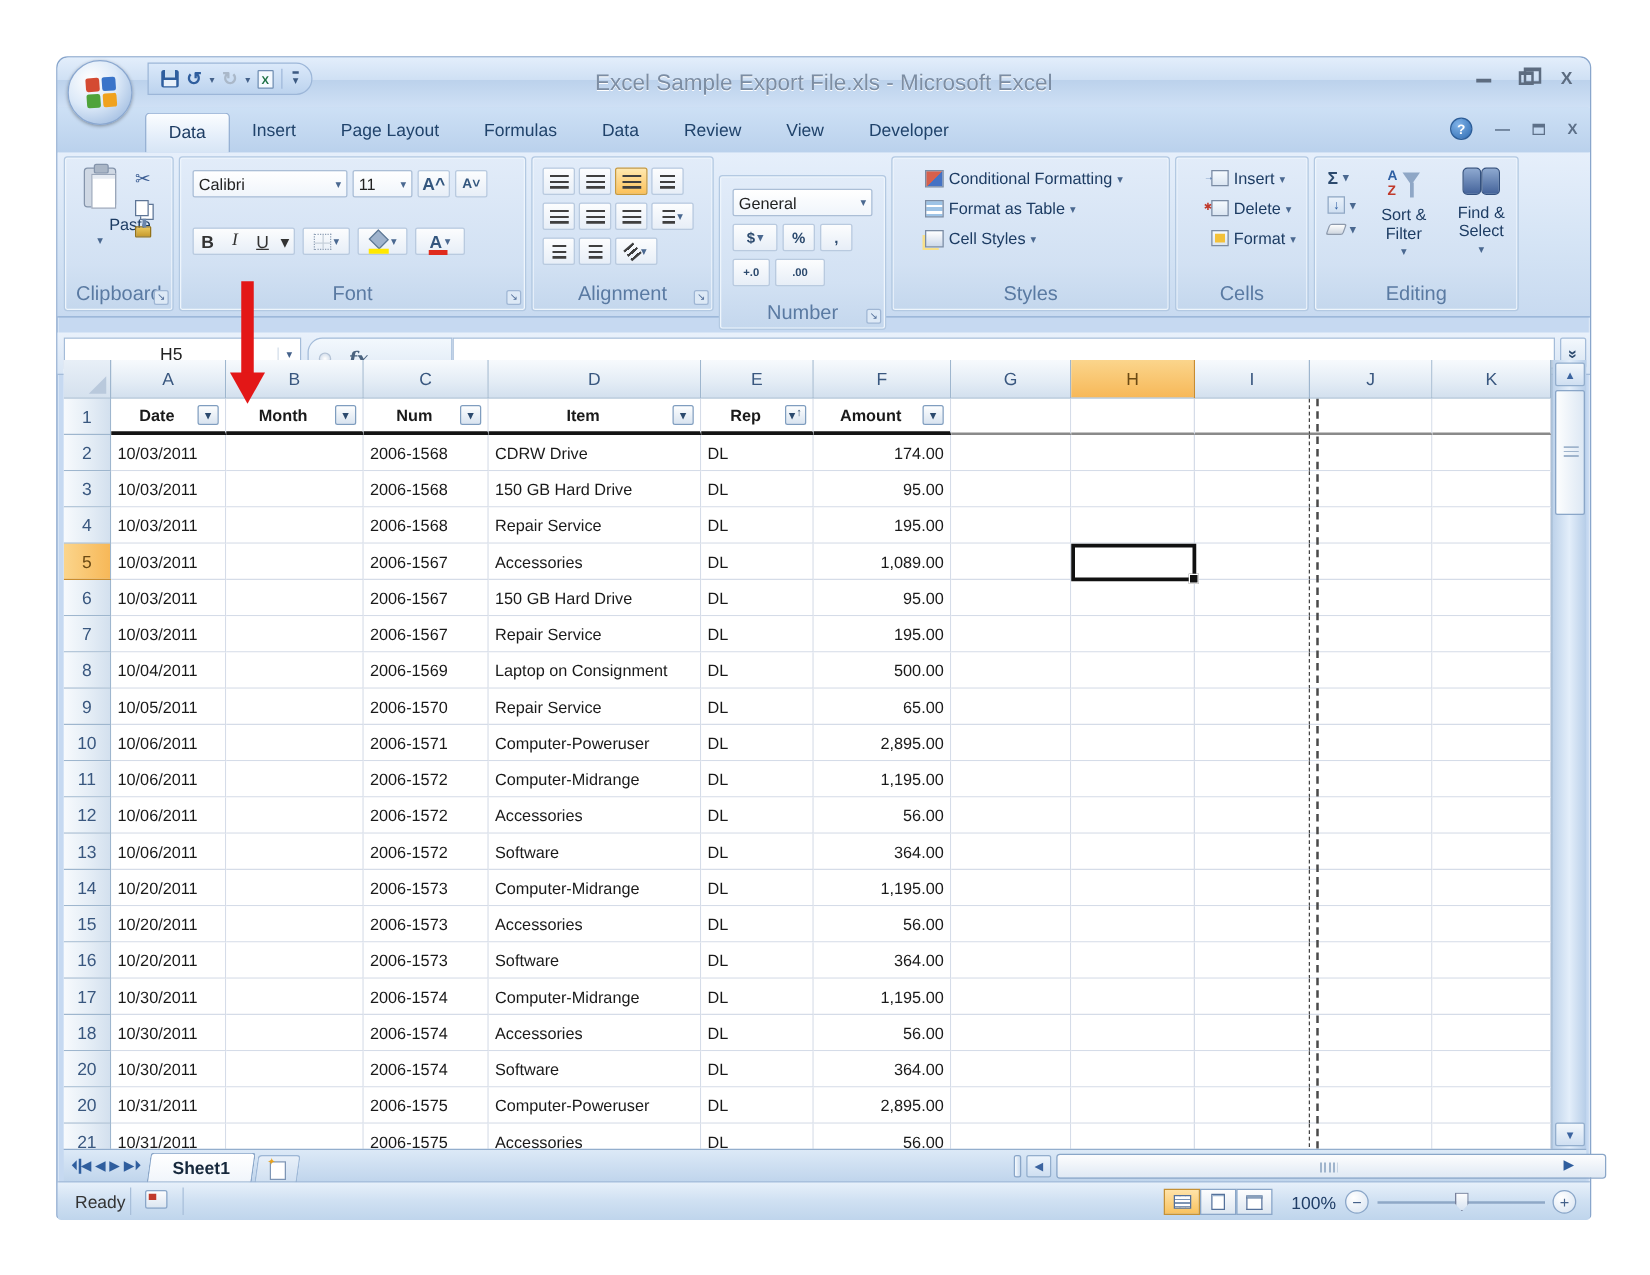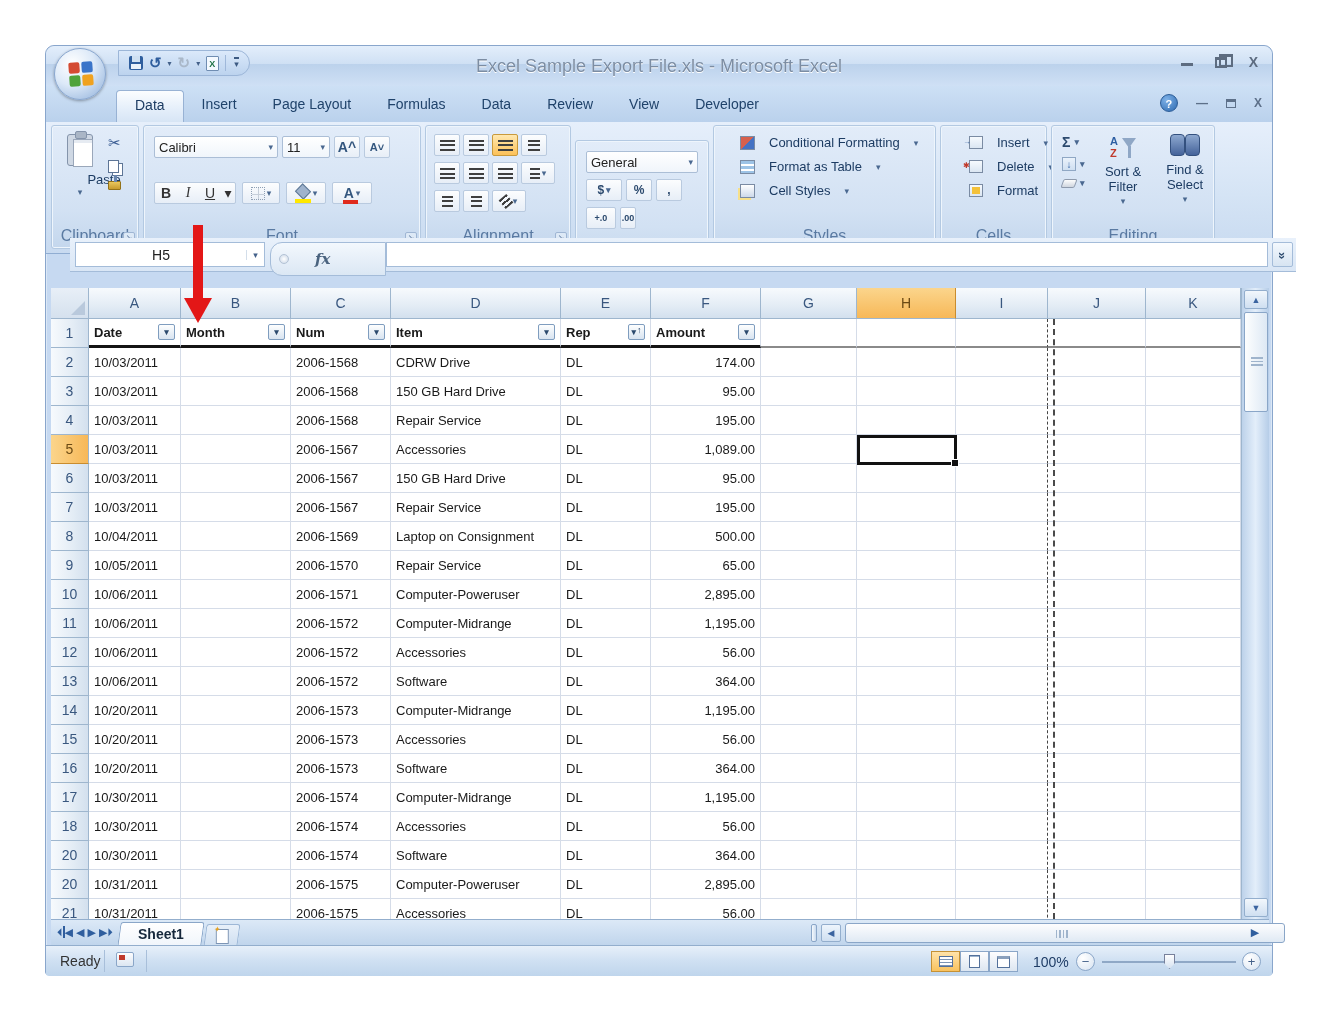--- a/index.html
+++ b/index.html
@@ -99,21 +99,21 @@
   .ubar-r { position:absolute; left:-1px; bottom:-5px; width:15px; height:4px; background:#e02b1d; }
 
   
   .num-col { position:absolute; left:10px; top:10px; width:112px; }
   .num-row { display:flex; gap:4px; margin-top:6px; }
   .num-row .sq-btn { font-size:12px; font-weight:bold; color:#2c4a6e; }
   .dec { font-size:9px; font-weight:bold; color:#2c4a6e; letter-spacing:0; }
 
   
   .styles-rows { position:absolute; left:10px; top:9px; display:flex; flex-direction:column; gap:9px; }
-  .style-item { display:flex; align-items:center; gap:14px; font-size:13px; color:#1d3c63;padding-left:16px; }
+  .style-item { display:flex; align-items:center; gap:4px; font-size:13px; color:#1d3c63;padding-left:16px; }
   .i-cf { width:15px; height:14px; background:linear-gradient(135deg,#d6604d 50%,#4472c4 50%); border:1px solid #7a8ba3; }
   .i-fat { width:15px; height:14px; background:repeating-linear-gradient(#9dc3e6 0 3px, #fff 3px 5px); border:1px solid #7a8ba3; }
   .i-cs { width:15px; height:14px; background:linear-gradient(#fff,#cdd9ea); border:1px solid #7a8ba3; box-shadow:-3px 3px 0 -1px #f7e08a; }
 
   
   .cells-rows { position:absolute; left:12px; top:9px; display:flex; flex-direction:column; gap:9px; }
   .i-ins { width:14px; height:13px; border:1px solid #7a8ba3; background:linear-gradient(#f6fafe,#dbe6f2); position:relative; }
   .i-ins:before { content:"→"; position:absolute; left:-7px; top:0px; font-size:8px; color:#3f67a0; }
   .i-del:before { content:"✱"; position:absolute; left:-7px; top:0px; font-size:8px; color:#c0392b; }
   .i-fmt:before { content:""; position:absolute; left:2px; top:2px; width:8px; height:7px; background:#f3c13a; }
@@ -130,28 +130,28 @@
   .i-az .a { left:0; top:0; color:#2e5fa3; }
   .i-az .z { left:0; top:12px; color:#c0392b; }
   .i-az .funnel { position:absolute; left:12px; top:4px; width:0; height:0; border-left:7px solid transparent; border-right:7px solid transparent; border-top:10px solid #8fa7c6; }
   .i-az .funnel:after { content:""; position:absolute; left:-1.5px; top:-2px; width:3px; height:12px; background:#8fa7c6; }
   .i-bino { width:30px; height:20px; margin-bottom:8px; position:relative; }
   .i-bino:before,.i-bino:after { content:""; position:absolute; top:0; width:13px; height:20px; border-radius:4px;
     background:linear-gradient(#8ea9d0,#44639a); border:1px solid #33507e; }
   .i-bino:before { left:0; } .i-bino:after { right:0; }
 
   
-  .fbar { position:absolute; left:0; top:192px; width:100%; height:34px;
-    background:linear-gradient(#e9f1fb,#d9e6f5); border-bottom:1px solid #a4bcd9; display:flex; align-items:center;margin-left:24px; }
+  .fbar { position:absolute; left:0; top:220px; width:100%; height:34px;
+    background:linear-gradient(#e9f1fb,#d9e6f5); border-bottom:1px solid #a4bcd9; display:flex; align-items:center; }
   .namebox { position:absolute; left:5px; top:4px; width:190px; height:25px; background:#fff; border:1px solid #a4bcd9;
     display:flex; align-items:center; font-size:14px; color:#222; }
   .namebox .nb-text { flex:1; text-align:center; }
   .nb-dd { width:18px; text-align:center; font-size:9px; color:#44618a; border-left:1px solid #d3deea; }
   .fx-pill { position:absolute; left:200px; top:4px; width:116px; height:25px; background:linear-gradient(#f3f8fd,#dbe7f4);
-    border:1px solid #a4bcd9; border-radius:12px 0 0 12px; display:flex; align-items:center; padding:16px 8px; gap:26px; }
+    border:1px solid #a4bcd9; border-radius:12px 0 0 12px; display:flex; align-items:center; padding:16px 8px; gap:14px; }
   .fx-dot { width:10px; height:10px; border-radius:50%; background:radial-gradient(#ffffff,#c9d6e6); border:1px solid #b3c2d5; }
   .fx-sym { font-family:"DejaVu Serif",serif; font-style:italic; font-weight:bold; font-size:15px; color:#4a637f; }
   .f-input { position:absolute; left:316px; top:4px; width:882px; height:25px; background:#fff; border:1px solid #a4bcd9; }
   .f-expand { position:absolute; left:1202px; top:4px; width:21px; height:25px; background:linear-gradient(#f3f8fd,#d7e4f2);
     border:1px solid #a4bcd9; border-radius:2px; color:#2c4a6e; display:flex; align-items:center; justify-content:center; }
   .f-expand span { transform:rotate(90deg); font-size:13px; font-weight:bold; letter-spacing:-2px; }
 
   
   .sheet-wrap { position:absolute; left:5px; top:242px; width:1190px; height:631px; background:#fff; overflow:hidden; }
   .hdr-grid { position:absolute; left:0; top:0; display:grid;
@@ -166,21 +166,21 @@
     grid-template-columns:38px 92px 110px 100px 170px 90px 110px 96px 99px 92px 98px 95px; grid-auto-rows:29px; }
   .rh { background:linear-gradient(90deg,#f7fafd,#e3ecf5 60%,#d3e0ee); border-right:1px solid #9eb6ce; border-bottom:1px solid #9eb6ce;
     color:#39577f; font-size:14px; display:flex; align-items:center; justify-content:center; }
   .rh.sel { background:linear-gradient(90deg,#fbd58c,#f7b858); color:#6b4a14; border-bottom-color:#c98c2e; }
   .cell { background:#fff; border-right:1px solid #d5dce8; border-bottom:1px solid #d5dce8; font-size:13px; color:#1a1a1a;
     display:flex; align-items:center; padding:0 5px; white-space:nowrap; overflow:hidden; }
   .cell.amount { justify-content:flex-end; }
   .cell.hdr { font-weight:bold; border-bottom:3px solid #141414; }
   .cell.hdr-empty { border-bottom:2px solid #8a8a8a; }
   .cell.pb { border-right:1px dashed #444; }
-  .hlabel { flex:1; text-align:left; }
+  .hlabel { flex:1; text-align:center; }
   .fbtn { width:17px; height:16px; margin-left:1px; flex:none; border:1px solid #7f9dbf; border-radius:2px;
     background:linear-gradient(#fdfefe,#d9e4f0); color:#2c4a6e; font-size:9px; display:flex; align-items:center; justify-content:center; }
   .fbtn .srt { font-size:9px; margin-left:1px; margin-top:-4px; }
   .sel-box { position:absolute; left:806px; top:147px; width:100px; height:30px; border:3px solid #111; background:transparent; }
   .sel-box:after { content:""; position:absolute; right:-5px; bottom:-5px; width:6px; height:6px; background:#111; border:1px solid #fff; }
   .pagebreak-v { position:absolute; left:1002px; top:31px; width:0; height:600px; border-left:2px dashed #4a4a4a; }
 
   
   .red-arrow-shaft { position:absolute; left:148px; top:180px; width:10px; height:74px; background:#e31717; z-index:40; }
   .red-arrow-head { position:absolute; left:139px; top:253px; width:0; height:0; z-index:40;
@@ -413,21 +413,21 @@
               <span>%</span>
             </div>
           <div class="sq-btn">
               <span>,</span>
             </div>
         </div>
         <div class="num-row">
           <div class="sq-btn" style="width:30px;">
               <span class="dec">+.0</span>
             </div>
-          <div class="sq-btn" style="width:16px;">
+          <div class="sq-btn" style="width:40px;">
               <span class="dec">.00</span>
             </div>
         </div>
       </div>
       <div class="rg-label">Number</div>
       <div class="dlg">↘</div>
     </div>
 
     <div class="rgroup" style="left:667px; width:223px;">
       <div class="styles-rows">

